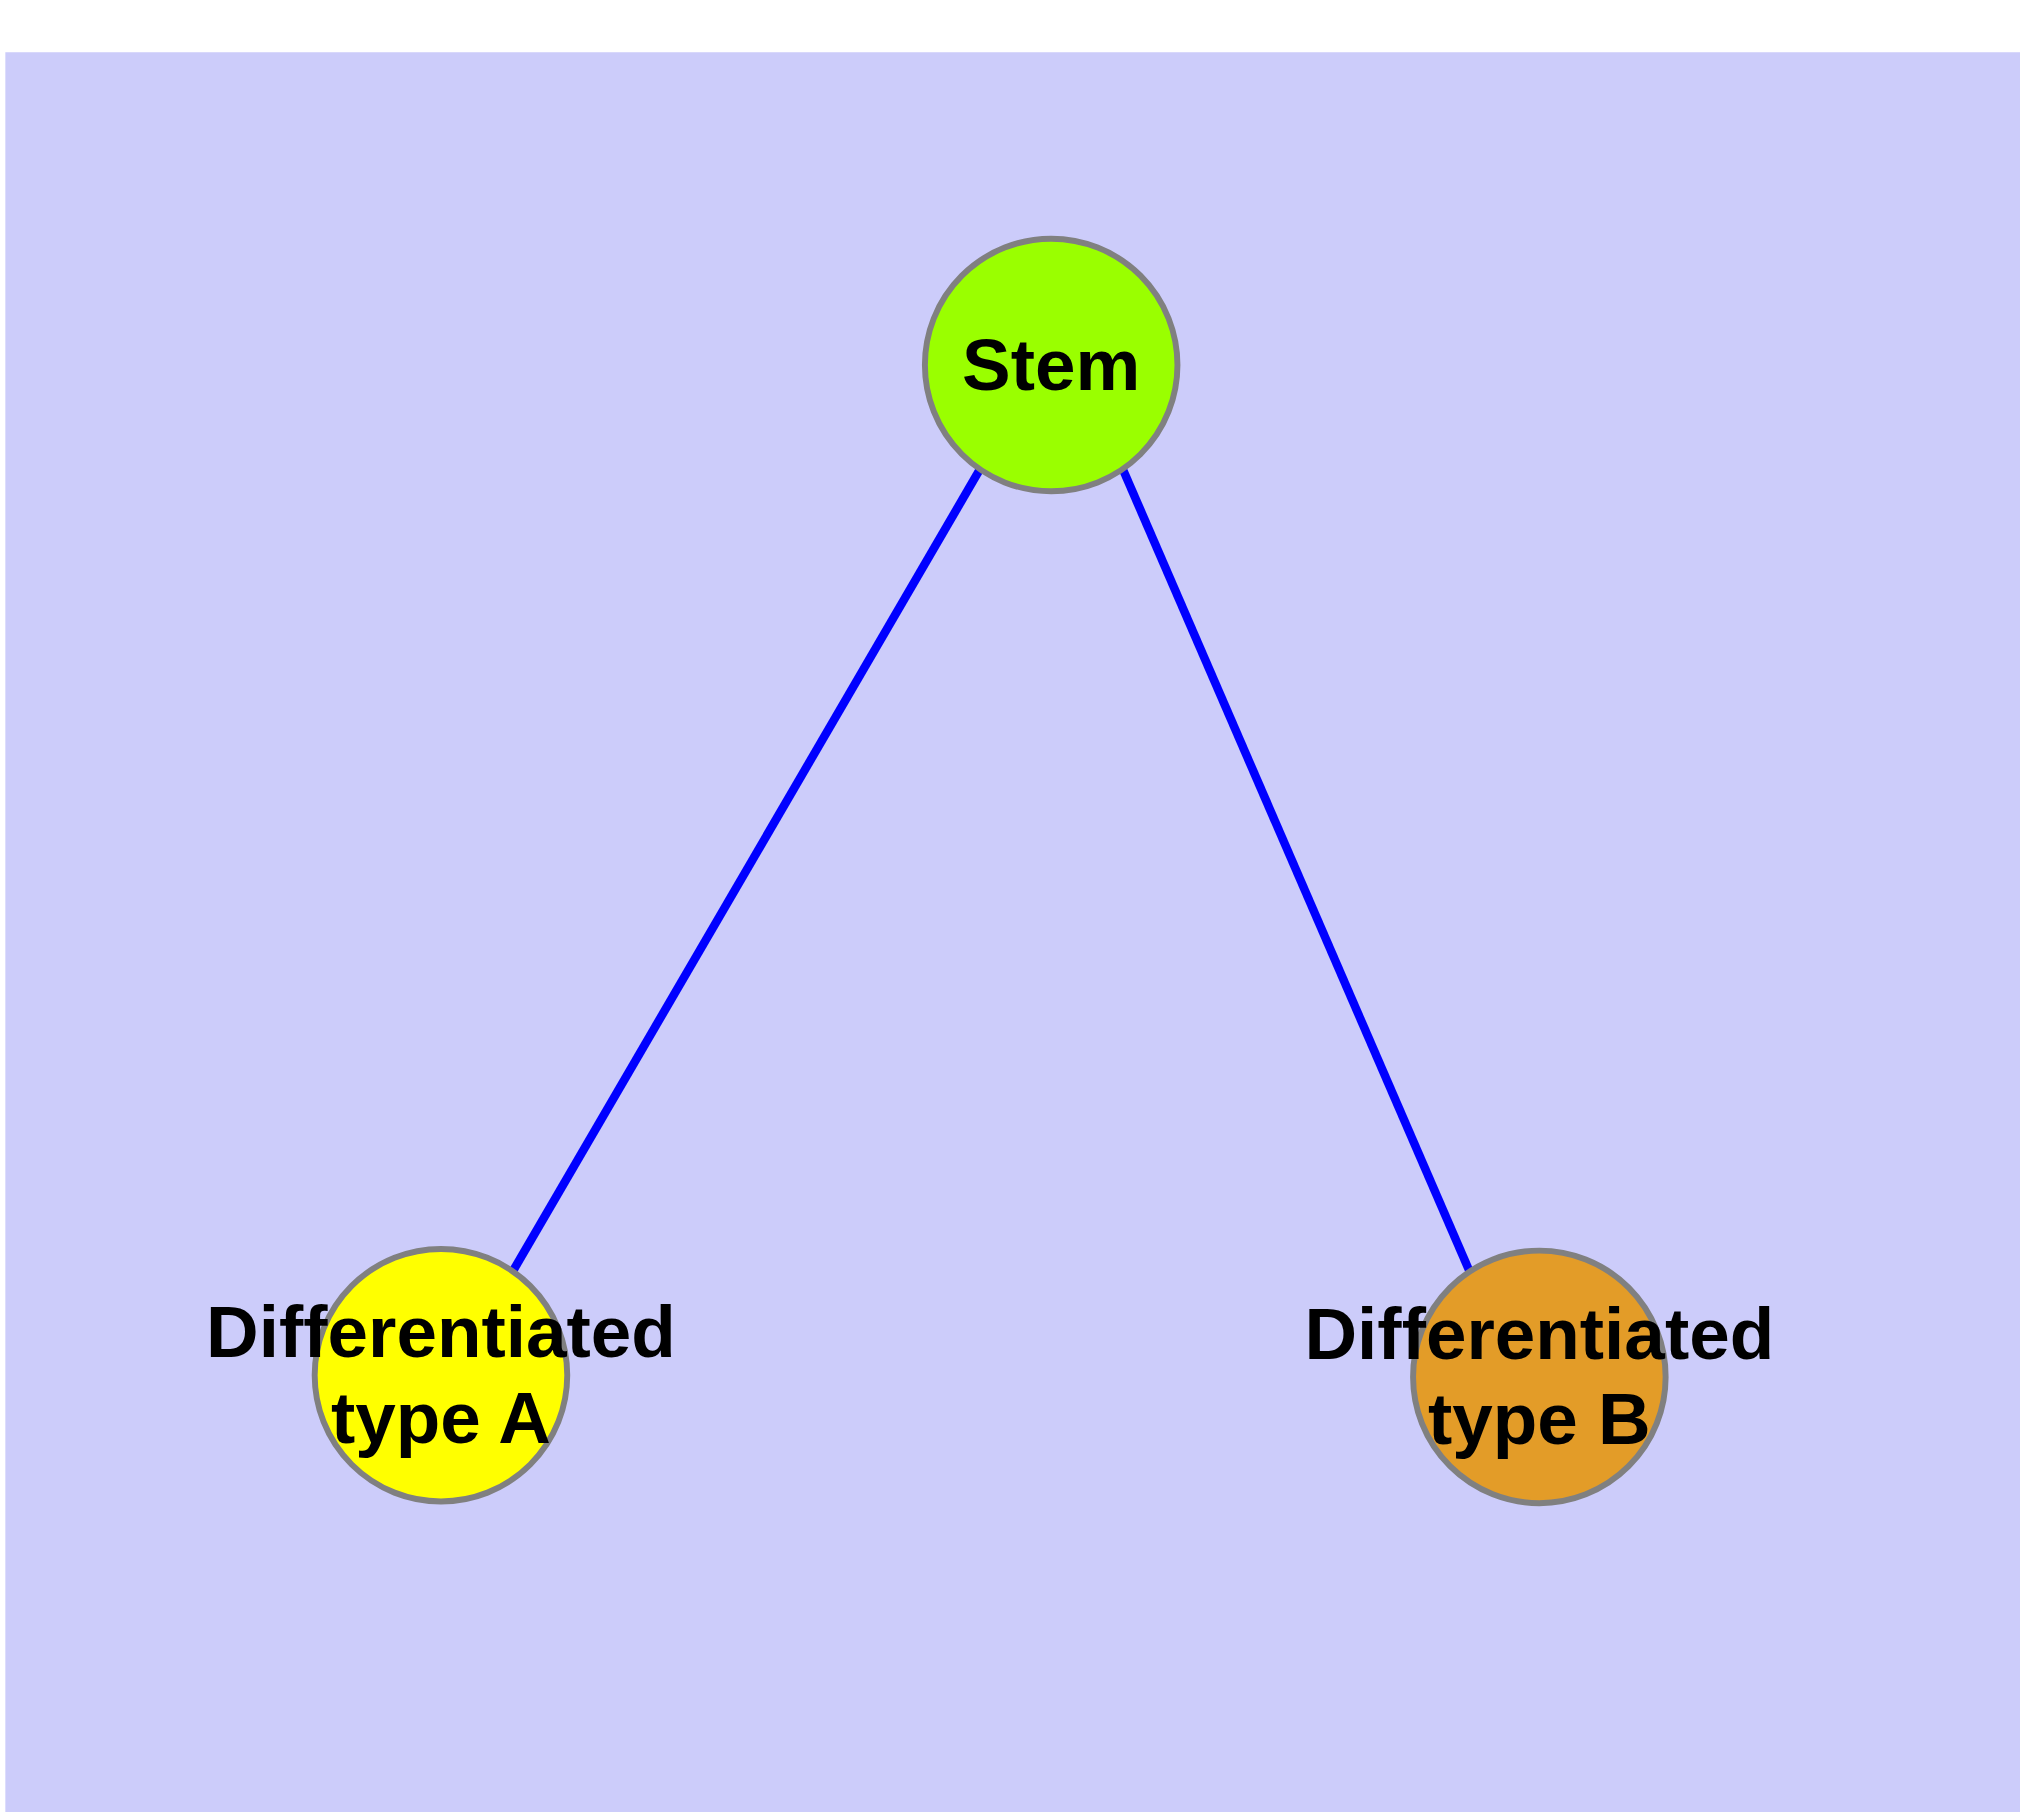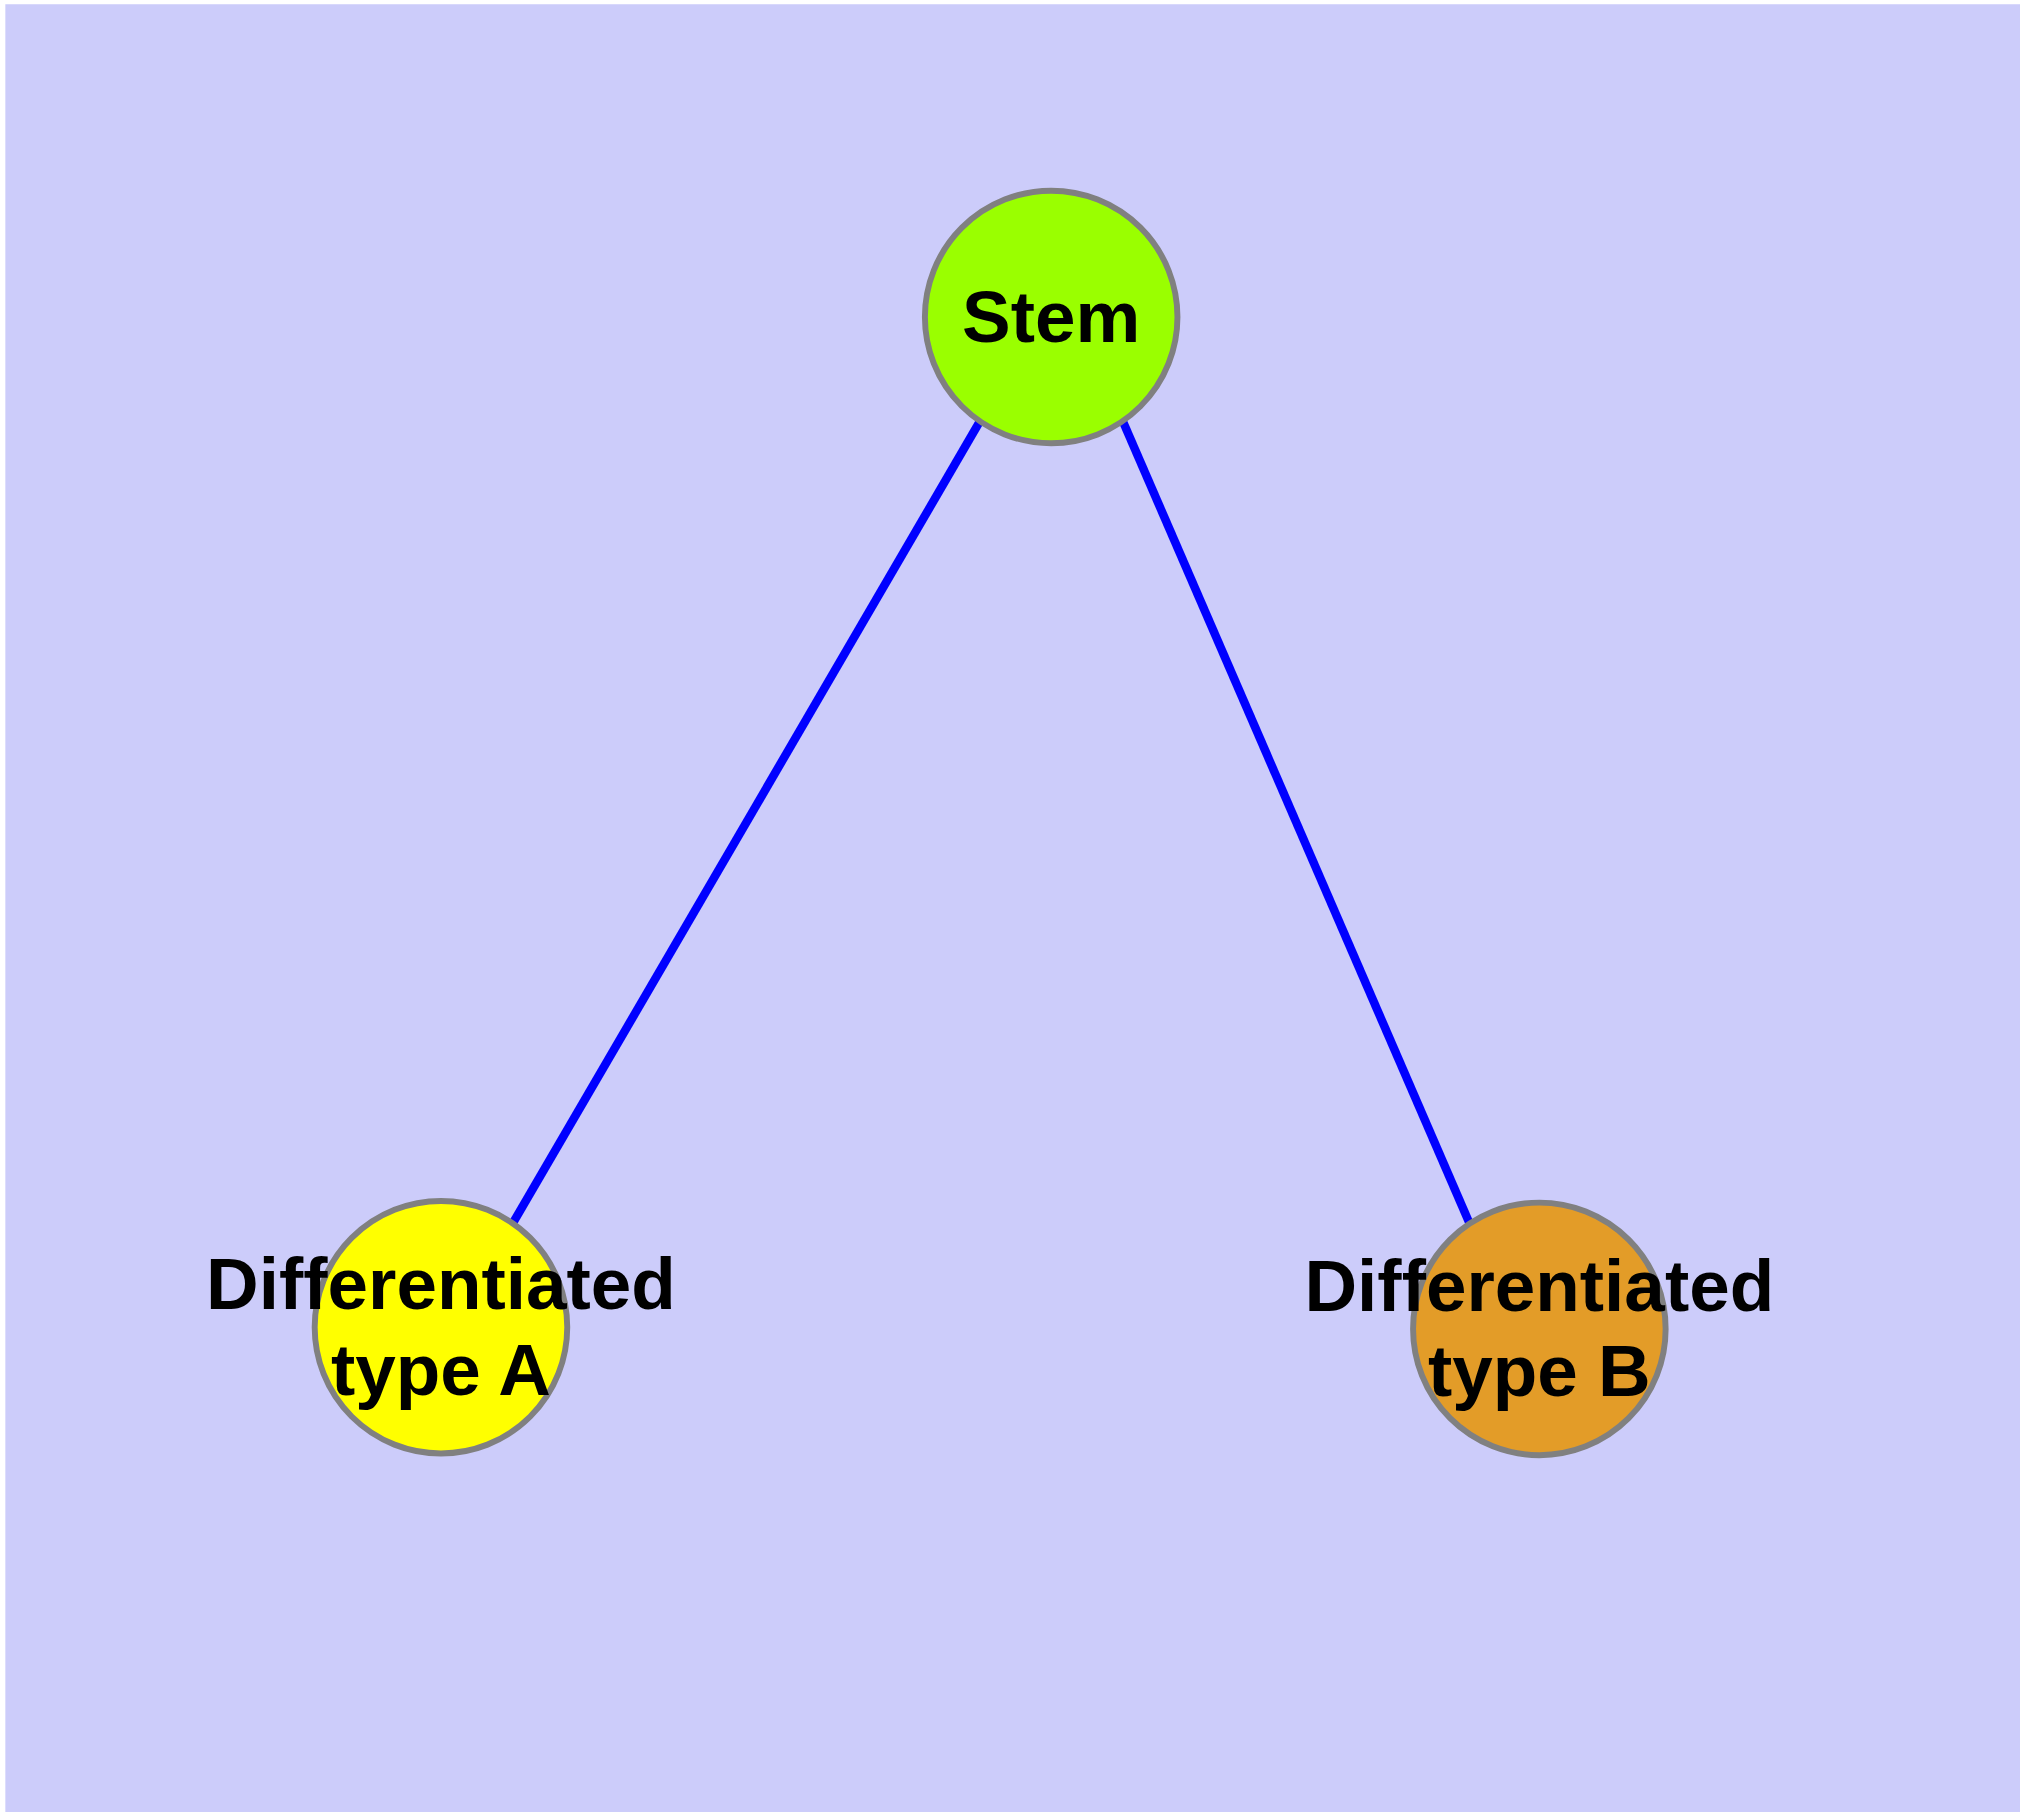--- a/index.html
+++ b/index.html
@@ -11,20 +11,21 @@
     width: 2021px;
     height: 1812px;
     overflow: hidden;
     font-family: "Liberation Sans", sans-serif;
   }
   #graph-canvas {
     position: relative;
     width: 2021px;
     height: 1288px;
     background: #ffffff;
+    margin-top: 48px;
   }
   #graph-svg {
     position: absolute;
     top: 0;
     left: 0;
     width: 2021px;
     height: 1812px;
     display: block;
   }
   .node-label {

